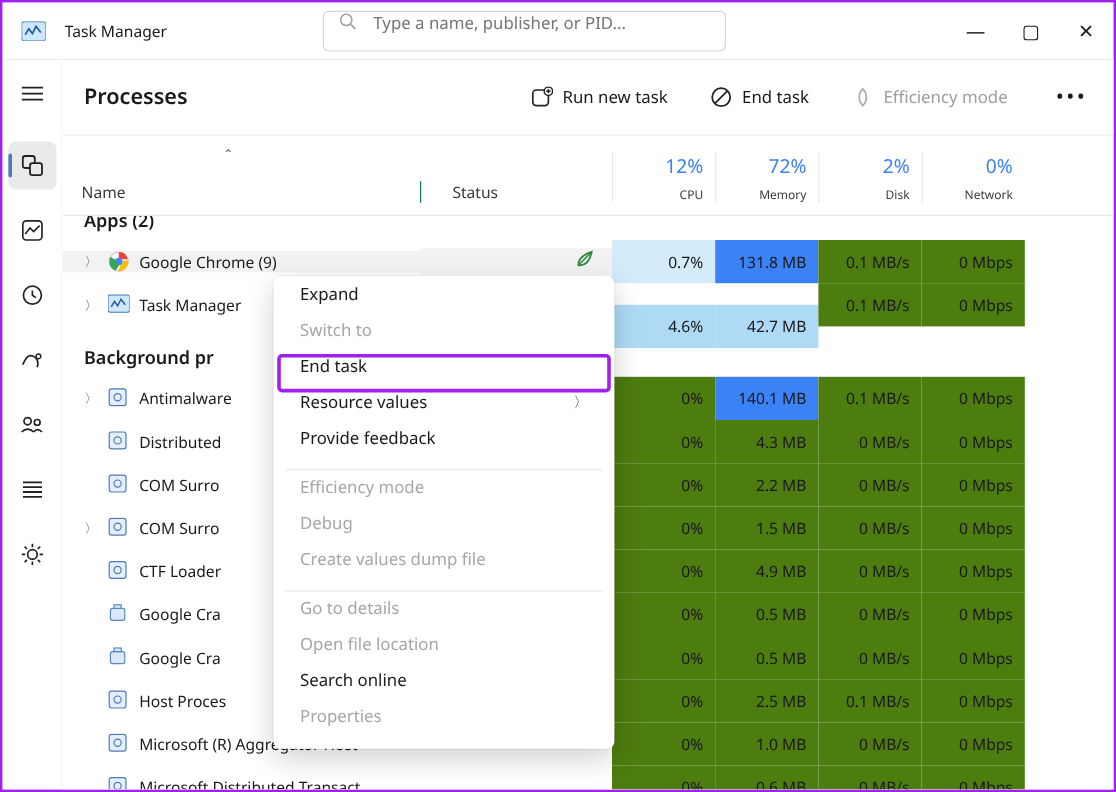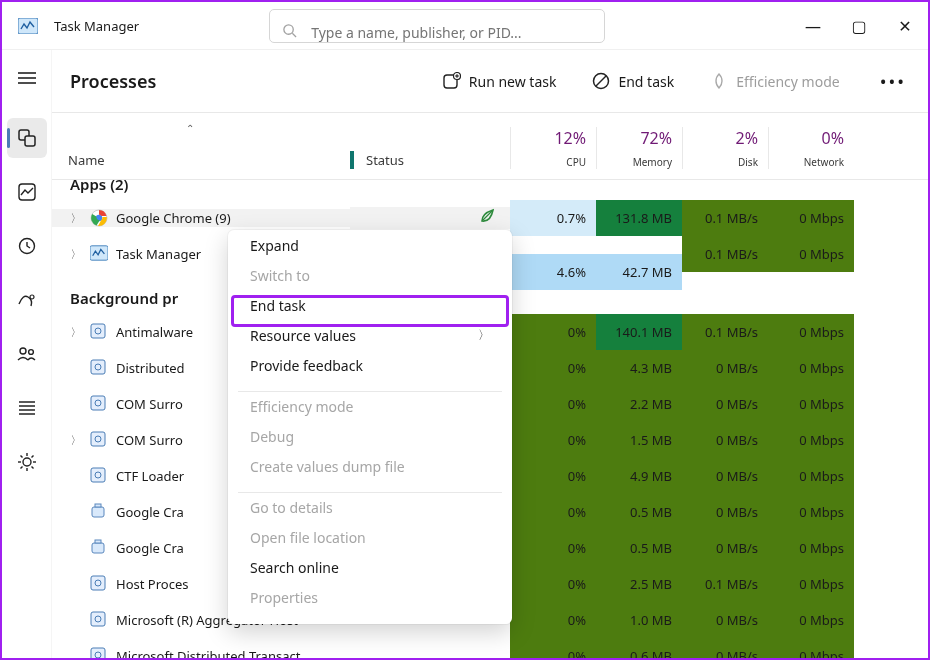--- a/index.html
+++ b/index.html
@@ -24,21 +24,21 @@
     border-bottom: 1px solid #f0f0f0;
   }
   .app-icon { width: 20px; height: 16px; margin-right: 16px; }
   .app-title { font-size: 13px; color: #1a1a1a; margin-right: 130px; }
   .search-wrap {
     flex: 0 0 336px;
     height: 34px;
     border: 1px solid #d6d6d6;
     border-radius: 5px;
     display: flex;
-    align-items: flex-end;
+    align-items: flex-start;
     padding: 0 12px;
     background: #fff;
   }
   .search-wrap svg { margin-right: 14px; opacity: 0.55; }
   .search-input {
     border: none; outline: none; flex: 1; font-size: 14px;
     color: #6b6b6b; font-family: inherit; background: transparent;
   }
   .win-controls { margin-left: auto; display: flex; }
   .win-btn {
@@ -80,28 +80,28 @@
   
   .table { flex: 1; overflow: hidden; position: relative; }
   .cols {
     display: flex; align-items: flex-end; height: 68px;
     border-top: 1px solid #e8e8e8; border-bottom: 1px solid #e8e8e8;
     padding-bottom: 10px;
   }
   .col-name { flex: 0 0 298px; padding-left: 16px; display: flex; flex-direction: column; }
   .sort-caret { font-size: 10px; color: #5a5a5a; margin: 0 0 16px 118px; }
   .col-name-label { font-size: 13px; color: #3a3a3a; }
-  .col-status { flex: 0 0 160px; border-left: 4px solid #0f766e; padding-left: 12px; padding-right: 10px; }
+  .col-status { flex: 0 0 160px; border-left: 1px solid #0f766e; padding-left: 26px; padding-right: 10px; }
   .col-status-label { font-size: 13px; color: #3a3a3a; }
   .col-metric {
     flex: 0 0 86px; border-left: 1px solid #e8e8e8;
     display: flex; flex-direction: column; align-items: flex-end;
     padding-right: 10px; gap: 6px;
   }
-  .col-metric .pct { font-size: 16px; color: #701a75; }
+  .col-metric .pct { font-size: 16px; color: #3b82f6; }
   .col-metric .lbl { font-size: 10px; color: #3a3a3a; }
 
   
   .rows { overflow: hidden; }
   .section-label {
     font-size: 15px; font-weight: 600; color: #1a1a1a;
     padding: 6px 0 6px 18px;
   }
   .section-label.cut { margin-top: -12px; } 
   .row {
@@ -120,21 +120,21 @@
     padding-right: 14px;
   }
   .cell-metric {
     flex: 0 0 86px; text-align: center; padding-right: 10px;
     font-size: 13px; color: #1a1a1a;
     display: flex; align-items: center; justify-content: flex-end; height: 100%;
   }
   .tint-soft  { background: #4d7c0f; }
   .tint-cpu   { background: #d4ebf9; }
   .tint-mem   { background: #afdaf6; margin-top: 36px; }
-  .tint-memhi { background: #15803d; }
+  .tint-memhi { background: #3b82f6; }
   .row.highlight .cell-name,
   .row.highlight .cell-status { background: #f2f2f2; }
 
   
   .ctxmenu {
     position: absolute; left: 226px; top: 228px;
     width: 284px; background: #fff;
     border-radius: 6px;
     box-shadow: 0 8px 24px rgba(0,0,0,.18), 0 0 0 1px rgba(0,0,0,.04);
     padding: 6px 4px;

